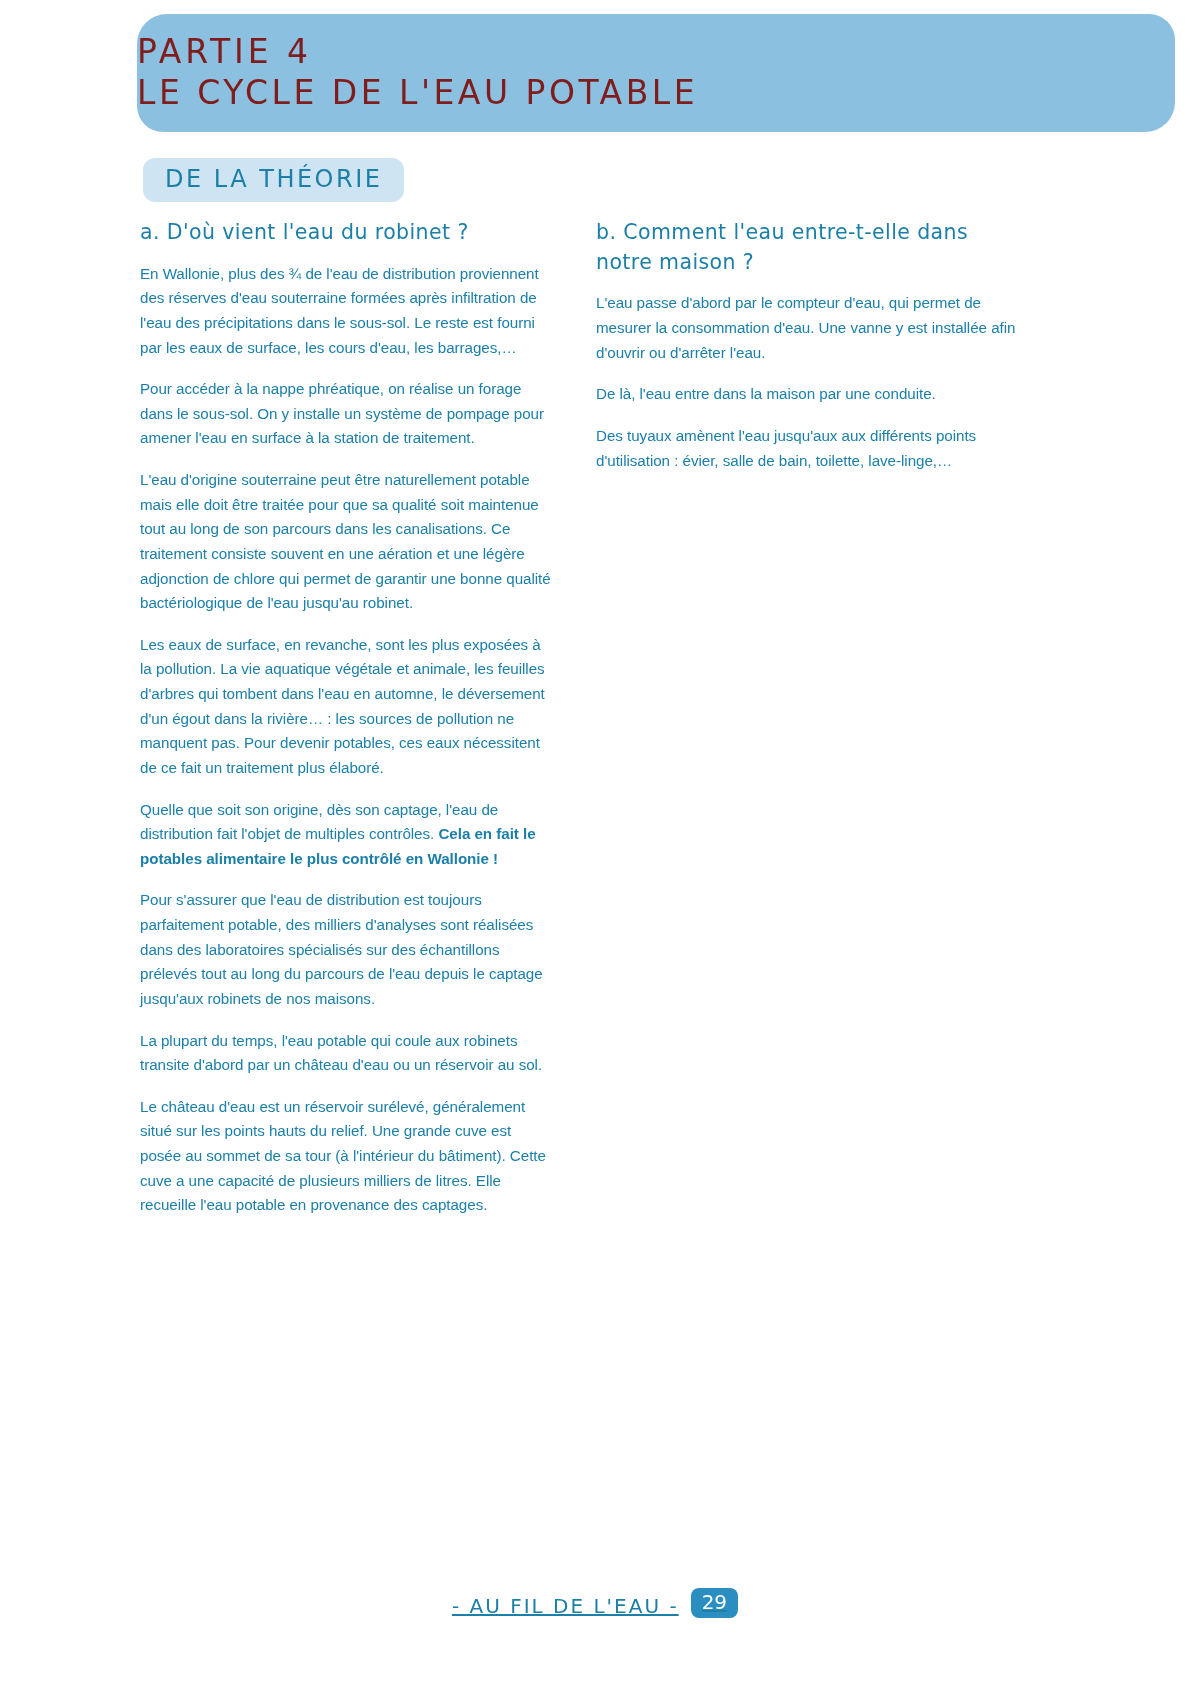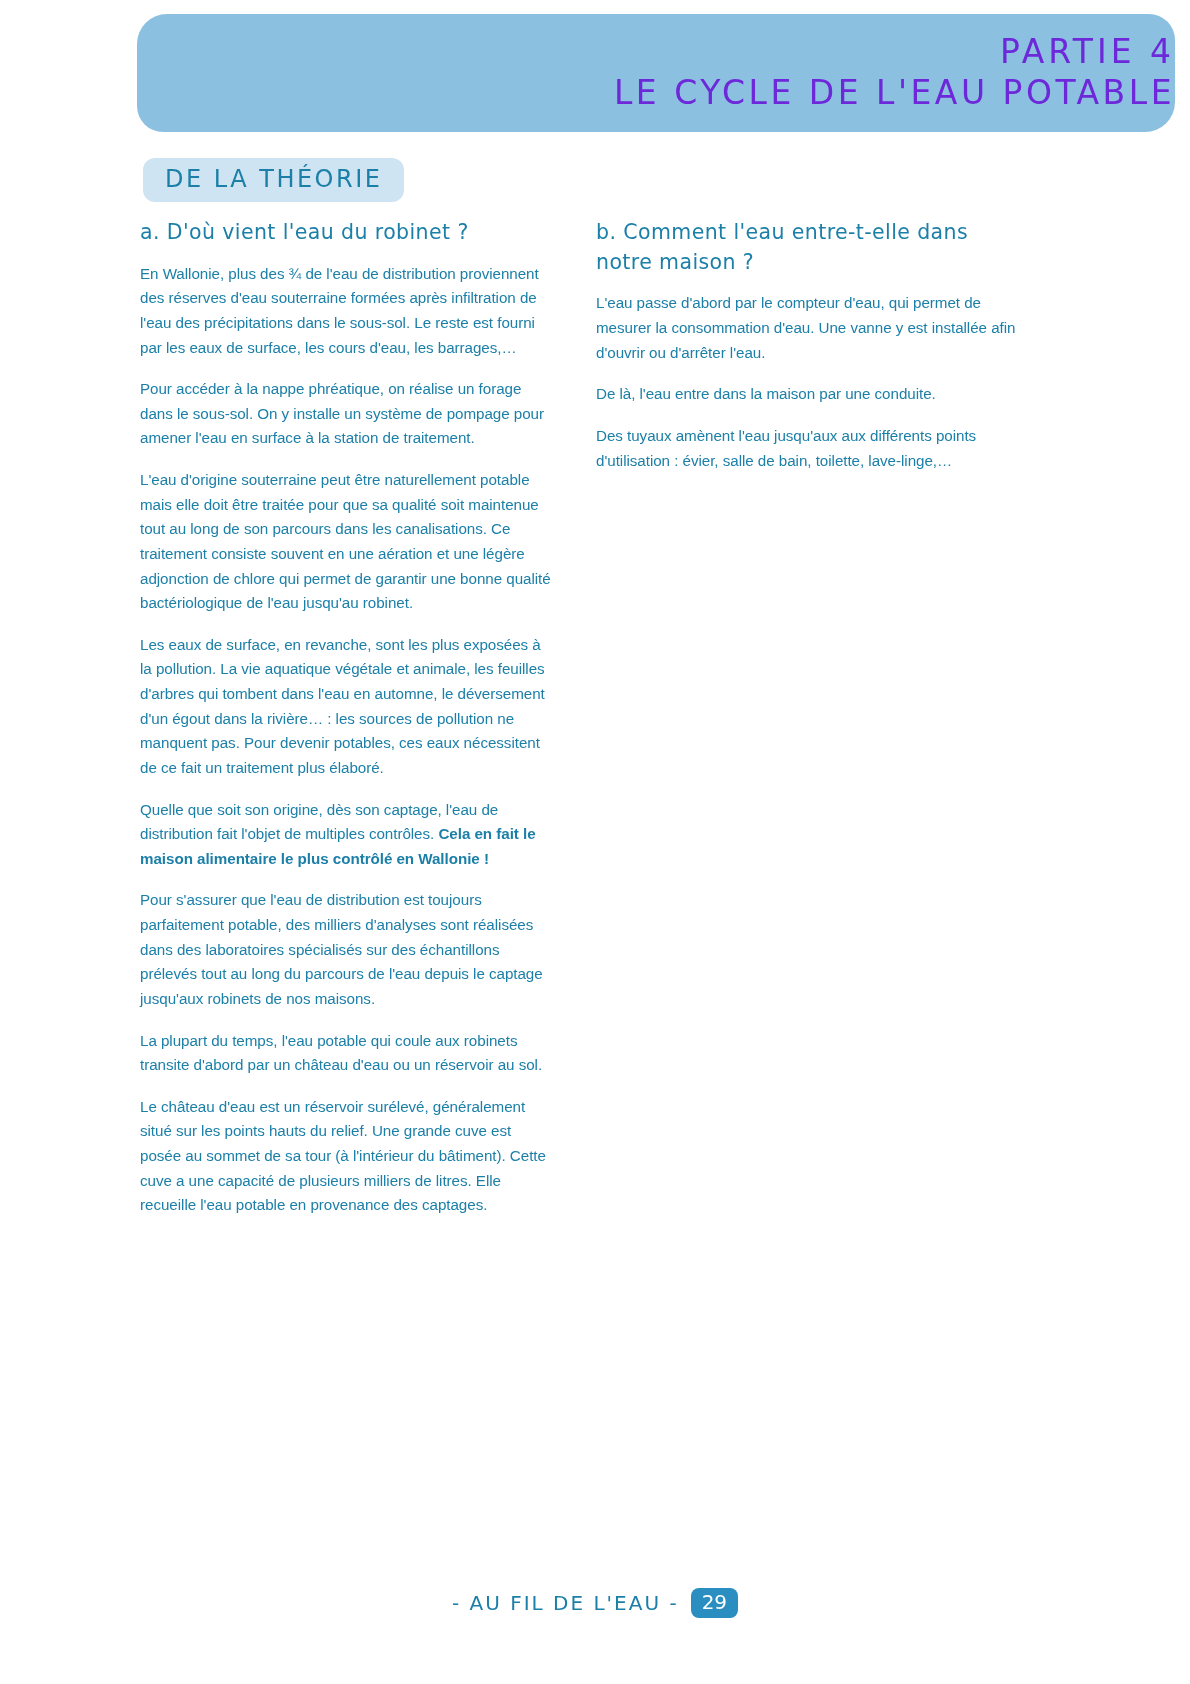--- a/index.html
+++ b/index.html
@@ -22,23 +22,23 @@
     left: 137px;
     top: 14px;
     width: 1038px;
     height: 118px;
     background: #8cc0e0;
     border-radius: 26px 26px 26px 26px;
     border-bottom-right-radius: 30px;
     border-top-left-radius: 30px;
     display: flex;
     flex-direction: column;
-    align-items: flex-end;
+    align-items: flex-start;
     justify-content: center;
-    color: #6d28d9;
+    color: #7f1d1d;
   }
   .banner-line1 {
     font-size: 33px;
     letter-spacing: 4px;
     font-weight: 400;
     line-height: 1.25;
     font-family: "DejaVu Sans", sans-serif;
   }
   .banner-line2 {
     font-size: 33px;
@@ -98,23 +98,24 @@
   p.body:last-child { margin-bottom: 0; }
   .bold { font-weight: bold; }
 
   
   .footer {
     position: absolute;
     left: 0;
     right: 0;
     bottom: 66px;
     display: flex;
-    align-items: center;
+    align-items: flex-end;
     justify-content: center;
     gap: 12px;
+    text-decoration: underline;
   }
   .footer-text {
     font-size: 20px;
     letter-spacing: 2px;
     color: #1b7fa8;
     font-family: "DejaVu Sans", sans-serif;
   }
   .page-num {
     background: #2a8fc0;
     color: #ffffff;
@@ -135,21 +136,21 @@
 <div class="section-chip">DE LA THÉORIE</div>
 
 <div class="columns">
 
   <div class="col">
     <h2 class="q">a. D'où vient l'eau du robinet ?</h2>
     <p class="body">En Wallonie, plus des ¾ de l'eau de distribution proviennent des réserves d'eau souterraine formées après infiltration de l'eau des précipitations dans le sous-sol. Le reste est fourni par les eaux de surface, les cours d'eau, les barrages,…</p>
     <p class="body">Pour accéder à la nappe phréatique, on réalise un forage dans le sous-sol. On y installe un système de pompage pour amener l'eau en surface à la station de traitement.</p>
     <p class="body">L'eau d'origine souterraine peut être naturellement potable mais elle doit être traitée pour que sa qualité soit maintenue tout au long de son parcours dans les canalisations. Ce traitement consiste souvent en une aération et une légère adjonction de chlore qui permet de garantir une bonne qualité bactériologique de l'eau jusqu'au robinet.</p>
     <p class="body">Les eaux de surface, en revanche, sont les plus exposées à la pollution. La vie aquatique végétale et animale, les feuilles d'arbres qui tombent dans l'eau en automne, le déversement d'un égout dans la rivière… : les sources de pollution ne manquent pas. Pour devenir potables, ces eaux nécessitent de ce fait un traitement plus élaboré.</p>
-    <p class="body"><span>Quelle que soit son origine, dès son captage, l'eau de distribution fait l'objet de multiples contrôles. </span><span class="bold">Cela en fait le maison alimentaire le plus contrôlé en Wallonie !</span></p>
+    <p class="body"><span>Quelle que soit son origine, dès son captage, l'eau de distribution fait l'objet de multiples contrôles. </span><span class="bold">Cela en fait le potables alimentaire le plus contrôlé en Wallonie !</span></p>
     <p class="body">Pour s'assurer que l'eau de distribution est toujours parfaitement potable, des milliers d'analyses sont réalisées dans des laboratoires spécialisés sur des échantillons prélevés tout au long du parcours de l'eau depuis le captage jusqu'aux robinets de nos maisons.</p>
     <p class="body">La plupart du temps, l'eau potable qui coule aux robinets transite d'abord par un château d'eau ou un réservoir au sol.</p>
     <p class="body">Le château d'eau est un réservoir surélevé, généralement situé sur les points hauts du relief. Une grande cuve est posée au sommet de sa tour (à l'intérieur du bâtiment). Cette cuve a une capacité de plusieurs milliers de litres. Elle recueille l'eau potable en provenance des captages.</p>
   </div>
 
   <div class="col-right">
     <h2 class="q">b. Comment l'eau entre-t-elle dans notre maison ?</h2>
     <p class="body">L'eau passe d'abord par le compteur d'eau, qui permet de mesurer la consommation d'eau. Une vanne y est installée afin d'ouvrir ou d'arrêter l'eau.</p>
     <p class="body">De là, l'eau entre dans la maison par une conduite.</p>
     <p class="body">Des tuyaux amènent l'eau jusqu'aux aux différents points d'utilisation : évier, salle de bain, toilette, lave-linge,…</p>

